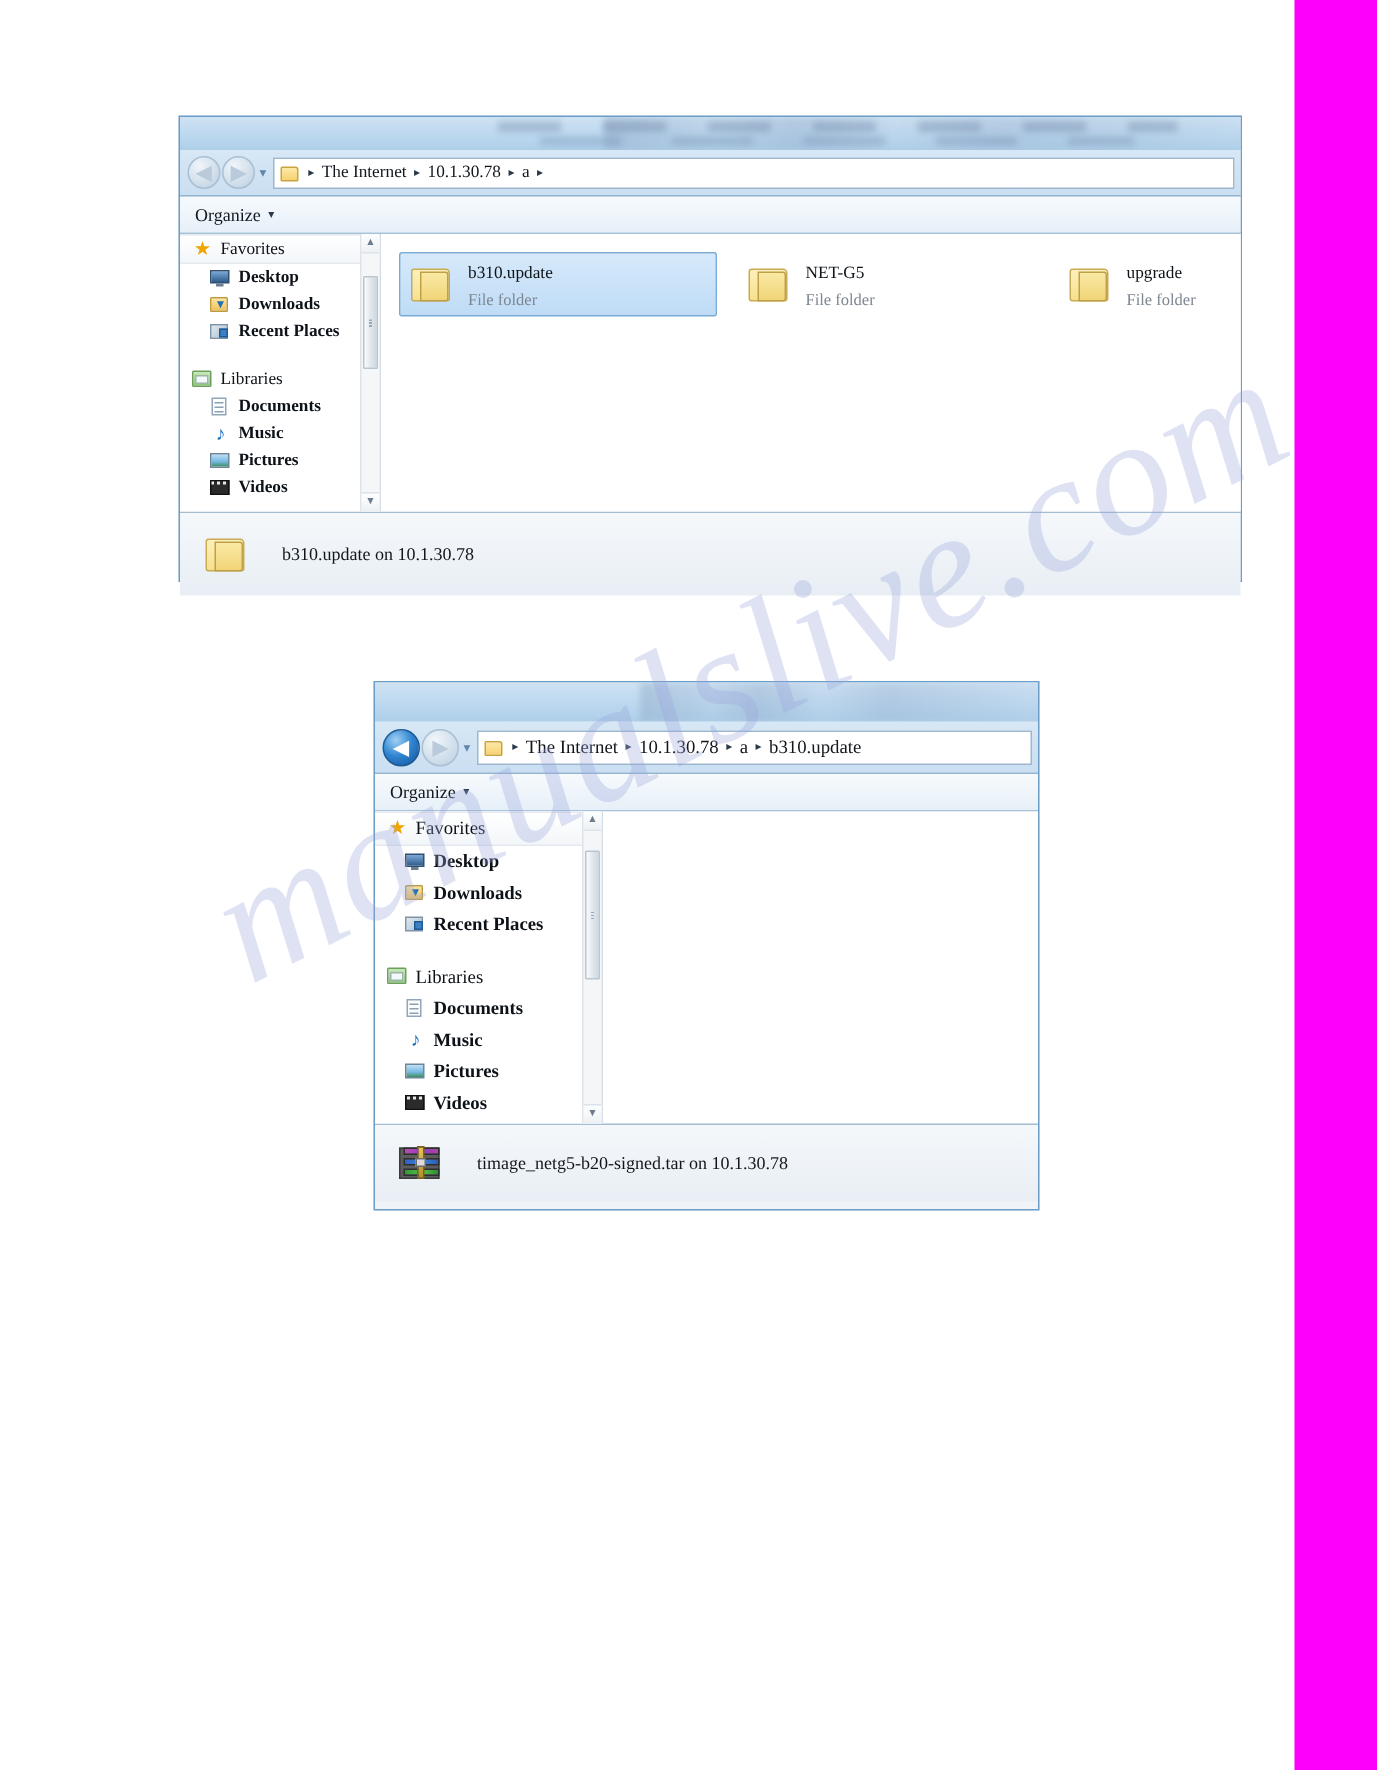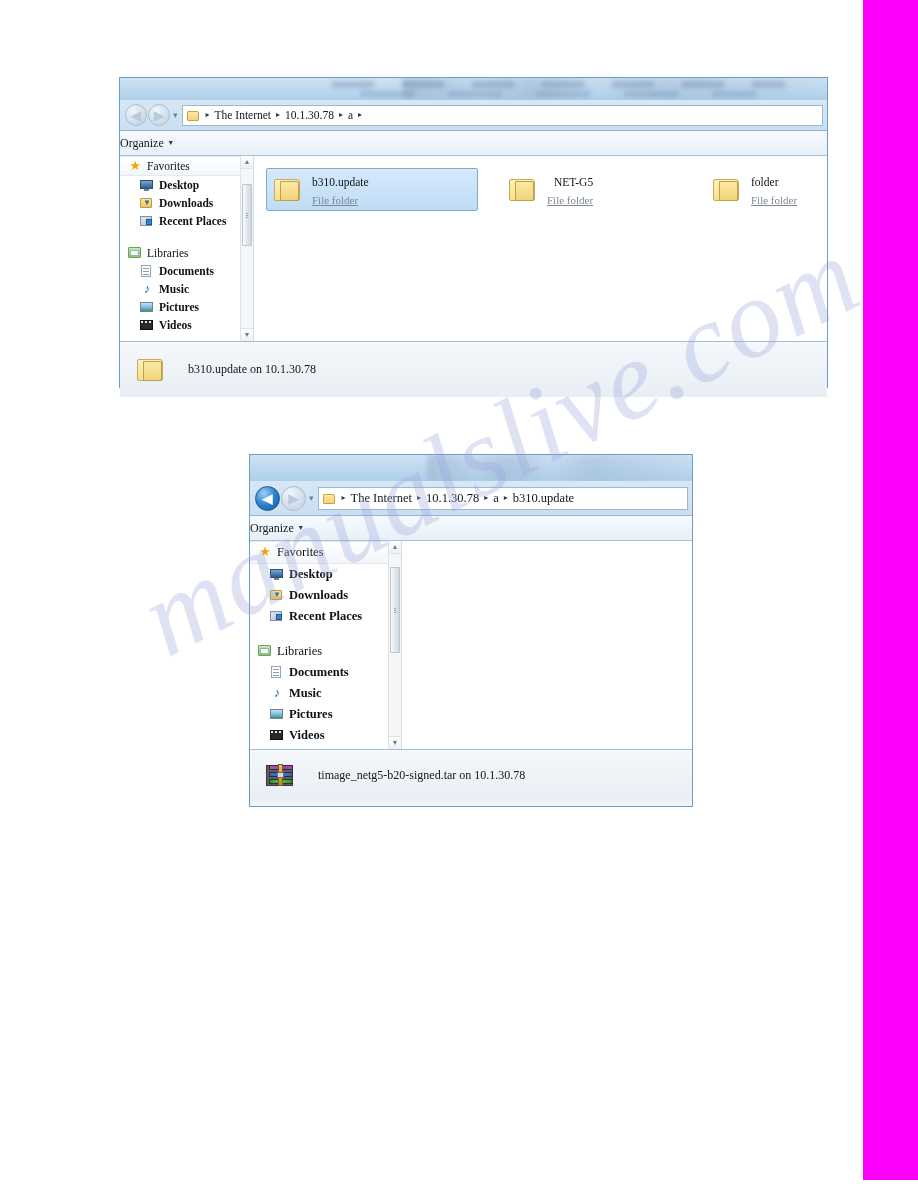--- a/index.html
+++ b/index.html
@@ -183,21 +183,21 @@
     font-size: 8px;
     padding: 0 4px;
     line-height: 1;
   }
 
   
   .toolbar {
     height: 26px;
     display: flex;
     align-items: center;
-    padding-left: 0;
+    padding-left: 10px;
     background: linear-gradient(to bottom, #f6fafd 0%, #e7f0f8 100%);
     border-top: 1px solid #93b4cf;
     border-bottom: 1px solid #a8c2d8;
     box-sizing: border-box;
   }
   .toolbar .organize-label {
     font-family: "Liberation Serif", serif;
     font-size: 12px;
     color: #12181f;
   }
@@ -396,21 +396,20 @@
     color: #0d1318;
     white-space: nowrap;
     line-height: 13px;
   }
   .tile-sub {
     font-family: "Liberation Serif", serif;
     font-size: 11px;
     color: #7d8792;
     white-space: nowrap;
     line-height: 13px;
-    text-decoration: underline;
   }
 
   
   .rar-ico {
     position: relative;
     width: 30px; height: 26px;
     flex: 0 0 auto;
     margin-right: 9px;
   }
   .rar-ico .bk {
@@ -576,38 +575,38 @@
         <span class="folder-ico">
           <span class="back"></span>
             <span class="front"></span>
         </span>
         <span class="tile-text">
           <span class="tile-name">b310.update</span><br>
           <span class="tile-sub">File folder</span>
         </span>
       </div>
 
-      <div class="tile" style="left:248px; top:12px; width:212px; height:43px;text-align:right;">
+      <div class="tile" style="left:238px; top:12px; width:212px; height:43px;">
         <span class="folder-ico">
           <span class="back"></span>
             <span class="front"></span>
         </span>
         <span class="tile-text">
           <span class="tile-name">NET-G5</span><br>
           <span class="tile-sub">File folder</span>
         </span>
       </div>
 
       <div class="tile" style="left:452px; top:12px; width:112px; height:43px;">
         <span class="folder-ico">
           <span class="back"></span>
             <span class="front"></span>
         </span>
         <span class="tile-text">
-          <span class="tile-name">folder</span><br>
+          <span class="tile-name">upgrade</span><br>
           <span class="tile-sub">File folder</span>
         </span>
       </div>
     </div>
   </div>
 
   <div class="statusbar">
     <span class="folder-ico">
       <span class="back"></span>
         <span class="front"></span>

